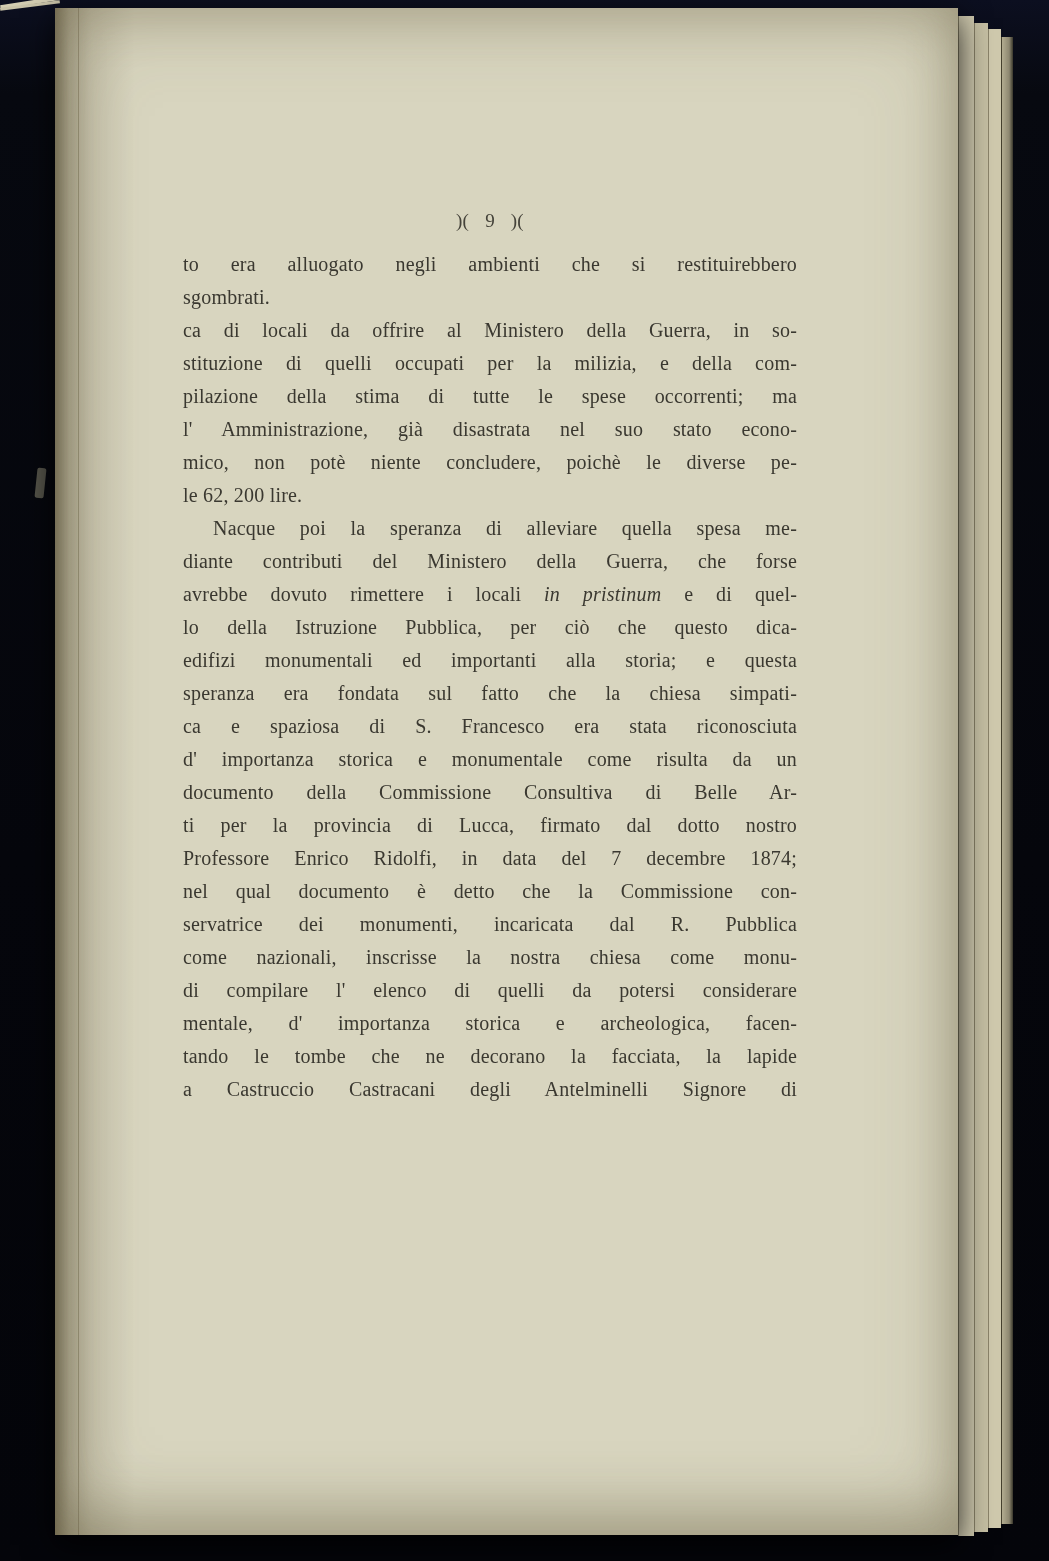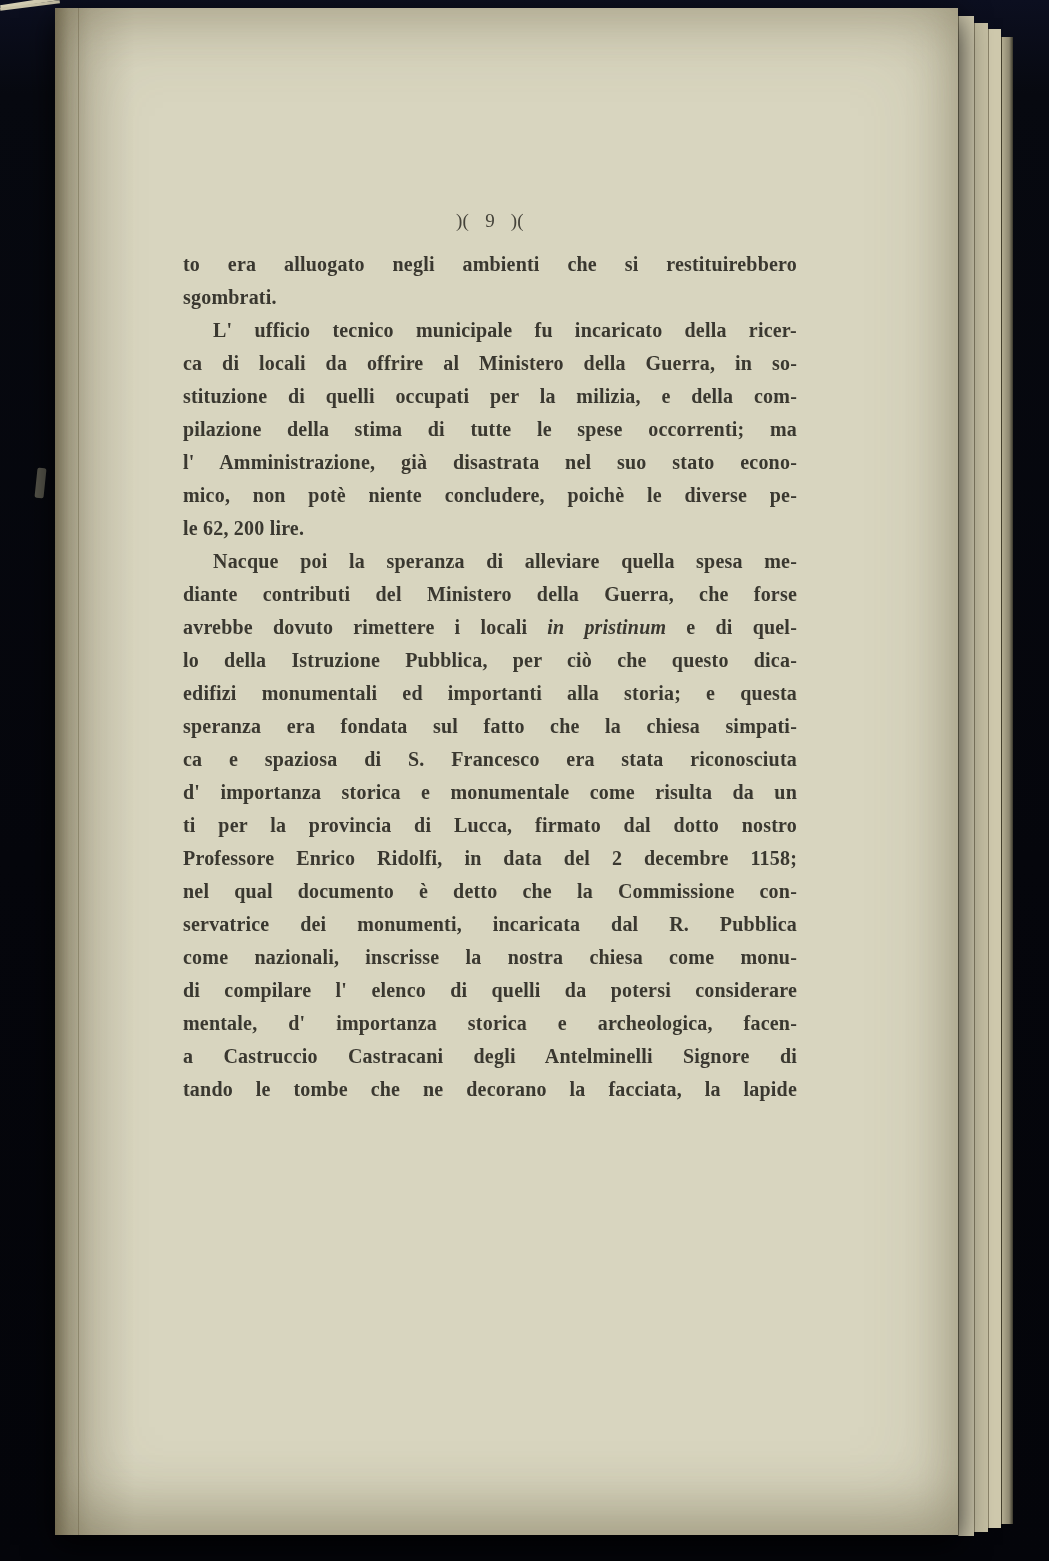--- a/index.html
+++ b/index.html
@@ -62,21 +62,21 @@
   .content {
     position: absolute; left: 128px; top: 196px; width: 614px;
     color: var(--ink, #3a3830);
     font-size: 20px; line-height: 33px; letter-spacing: 0.2px;
   }
   .page-number {
     height: 30px; margin-bottom: 14px;
     display: flex; justify-content: center; align-items: baseline; gap: 16px;
     font-size: 19px; color: #45433a;
   }
-  .line { text-align: justify; text-align-last: justify; font-weight: bold; }
+  .line { text-align: justify; text-align-last: justify; }
   .line.no-justify { text-align-last: left; }
   .line.indent { text-indent: 30px; }
   .italic { font-style: italic; }
 </style>
 </head>
 <body>
 
 <div class="stage">
 
   <div class="edge edge1"></div>
@@ -93,43 +93,43 @@
 
     <div class="content">
       <div class="page-number">
         <span>)(</span>
         <span>9</span>
         <span>)(</span>
       </div>
       <div class="lines">
           <div class="line"><span>to era alluogato negli ambienti che si restituirebbero</span></div>
           <div class="line no-justify"><span>sgombrati.</span></div>
-          <div class="line indent"><span>L' ufficio tecnico municipale fu incaricato della ricer-</span></div>
           <div class="line"><span>ca di locali da offrire al Ministero della Guerra, in so-</span></div>
           <div class="line"><span>stituzione di quelli occupati per la milizia, e della com-</span></div>
           <div class="line"><span>pilazione della stima di tutte le spese occorrenti; ma</span></div>
           <div class="line"><span>l' Amministrazione, già disastrata nel suo stato econo-</span></div>
           <div class="line"><span>mico, non potè niente concludere, poichè le diverse pe-</span></div>
           <div class="line no-justify"><span>le 62, 200 lire.</span></div>
           <div class="line indent"><span>Nacque poi la speranza di alleviare quella spesa me-</span></div>
           <div class="line"><span>diante contributi del Ministero della Guerra, che forse</span></div>
           <div class="line"><span>avrebbe dovuto rimettere i locali </span><span class="italic">in pristinum</span><span> e di quel-</span></div>
           <div class="line"><span>lo della Istruzione Pubblica, per ciò che questo dica-</span></div>
           <div class="line"><span>edifizi monumentali ed importanti alla storia; e questa</span></div>
           <div class="line"><span>speranza era fondata sul fatto che la chiesa simpati-</span></div>
           <div class="line"><span>ca e spaziosa di S. Francesco era stata riconosciuta</span></div>
           <div class="line"><span>d' importanza storica e monumentale come risulta da un</span></div>
+          <div class="line"><span>documento della Commissione Consultiva di Belle Ar-</span></div>
           <div class="line"><span>ti per la provincia di Lucca, firmato dal dotto nostro</span></div>
-          <div class="line"><span>Professore Enrico Ridolfi, in data del 2 decembre 1158;</span></div>
+          <div class="line"><span>Professore Enrico Ridolfi, in data del 7 decembre 1874;</span></div>
           <div class="line"><span>nel qual documento è detto che la Commissione con-</span></div>
           <div class="line"><span>servatrice dei monumenti, incaricata dal R. Pubblica</span></div>
           <div class="line"><span>come nazionali, inscrisse la nostra chiesa come monu-</span></div>
           <div class="line"><span>di compilare l' elenco di quelli da potersi considerare</span></div>
           <div class="line"><span>mentale, d' importanza storica e archeologica, facen-</span></div>
+          <div class="line"><span>tando le tombe che ne decorano la facciata, la lapide</span></div>
           <div class="line"><span>a Castruccio Castracani degli Antelminelli Signore di</span></div>
-          <div class="line"><span>tando le tombe che ne decorano la facciata, la lapide</span></div>
         </div>
     </div>
 
     <div class="vignette"></div>
   </div>
 
 </div>
 
 </body></html>

